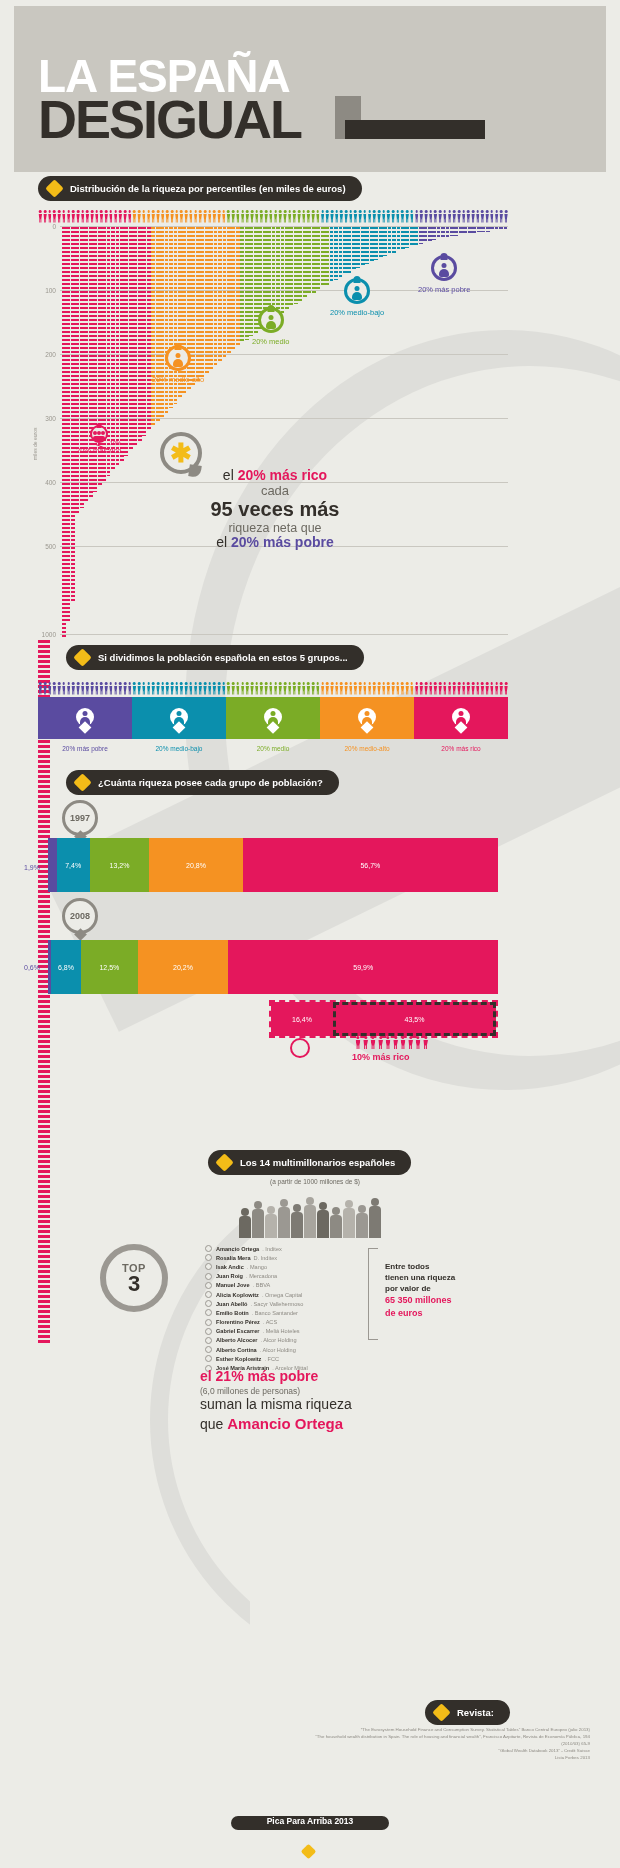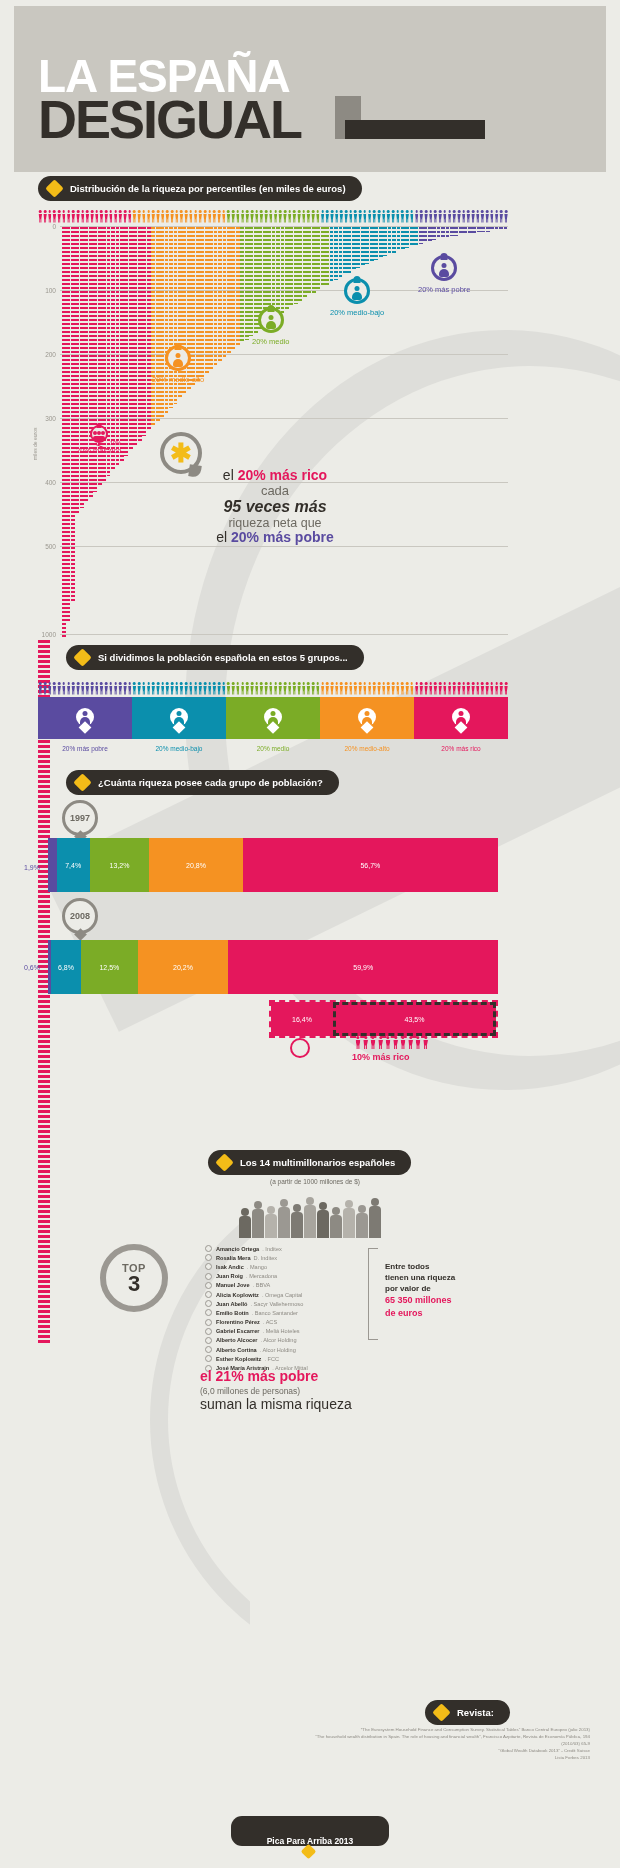--- a/index.html
+++ b/index.html
@@ -170,21 +170,21 @@
     position:absolute; left:50%; top:50%; transform:translate(-50%,-50%);
     color:#f3bc18; font-size:26px; line-height:10px; font-weight:bold;
   }
   .callout {
     position:absolute; left:195px; top:468px; width:160px;
     text-align:center; line-height:1.12;
   }
   .callout .l1 { font-size:14px; color:#332f2a; }
   .callout .l1 b { color:#e4175c; font-weight:bold; }
   .callout .l2 { font-size:13px; color:#6c6961; }
-  .callout .l3 { font-size:16px; font-weight:bold; color:#332f2a;font-style:italic; }
+  .callout .l3 { font-size:20px; font-weight:bold; color:#332f2a; }
   .callout .l4 { font-size:12.5px; color:#6c6961; }
   .callout .l5 { font-size:14px; color:#332f2a; }
   .callout .l5 b { color:#5a4ba0; font-weight:bold; }
 
   
   .ribbon {
     position:absolute; left:38px; top:640px; width:12px; height:705px;
     background:repeating-linear-gradient(to bottom,#e4175c 0 3px,#ecece7 3px 5px);
   }
 
@@ -302,22 +302,22 @@
   .bottom-claim .b3 { font-size:14px; color:#332f2a; }
   .bottom-claim .b4 { font-size:15px; font-weight:bold; color:#e4175c; }
 
   
   .src-pill { position:absolute; left:425px; top:1700px; }
   .sources {
     position:absolute; left:300px; top:1726px; width:290px; text-align:right;
     font-size:4.4px; color:#8d8a83; line-height:1.6;
   }
   .footer-pill {
-    position:absolute; left:231px; top:1816px; width:158px; height:30px;
-    background:#332f2a; border-radius:11px; display:flex; align-items:flex-end;
+    position:absolute; left:231px; top:1816px; width:158px; height:14px;
+    background:#332f2a; border-radius:11px; display:flex; align-items:flex-start;
     justify-content:center;
   }
   .footer-pill span { color:#ffffff; font-size:8.5px; font-weight:bold; }
   .footer-diamond {
     position:absolute; left:303px; top:1846px; width:11px; height:11px;
     background:#f3bc18; transform:rotate(45deg); border-radius:2px;
   }
   .subtitle-small {
     position:absolute; left:235px; top:1178px; width:160px; text-align:center;
     font-size:6.5px; color:#6c6961;
@@ -955,20 +955,21 @@
   <div>tienen una riqueza</div>
   <div>por valor de</div>
   <div class="sum-amount">65 350 millones</div>
   <div class="sum-amount">de euros</div>
 </div>
 
 <div class="bottom-claim">
   <div class="b1">el 21% más pobre</div>
   <div class="b2">(6,0 millones de personas)</div>
   <div class="b3">suman la misma riqueza</div>
+  <div><span class="b3">que </span><span class="b4">Amancio Ortega</span></div>
 </div>
 
 <div class="pill src-pill">
   <div class="diamond"></div>
   <div class="pill-text">Revista:</div>
 </div>
 <div class="sources">
   <div>*The Eurosystem Household Finance and Consumption Survey. Statistical Tables" Banco Central Europeo (julio 2013)</div>
   <div>"The household wealth distribution in Spain. The role of housing and financial wealth", Francisco Azpitarte, Revista de Economía Pública, 194 (2010/03) 65-9</div>
   <div>"Global Wealth Databook 2013" - Credit Suisse</div>

